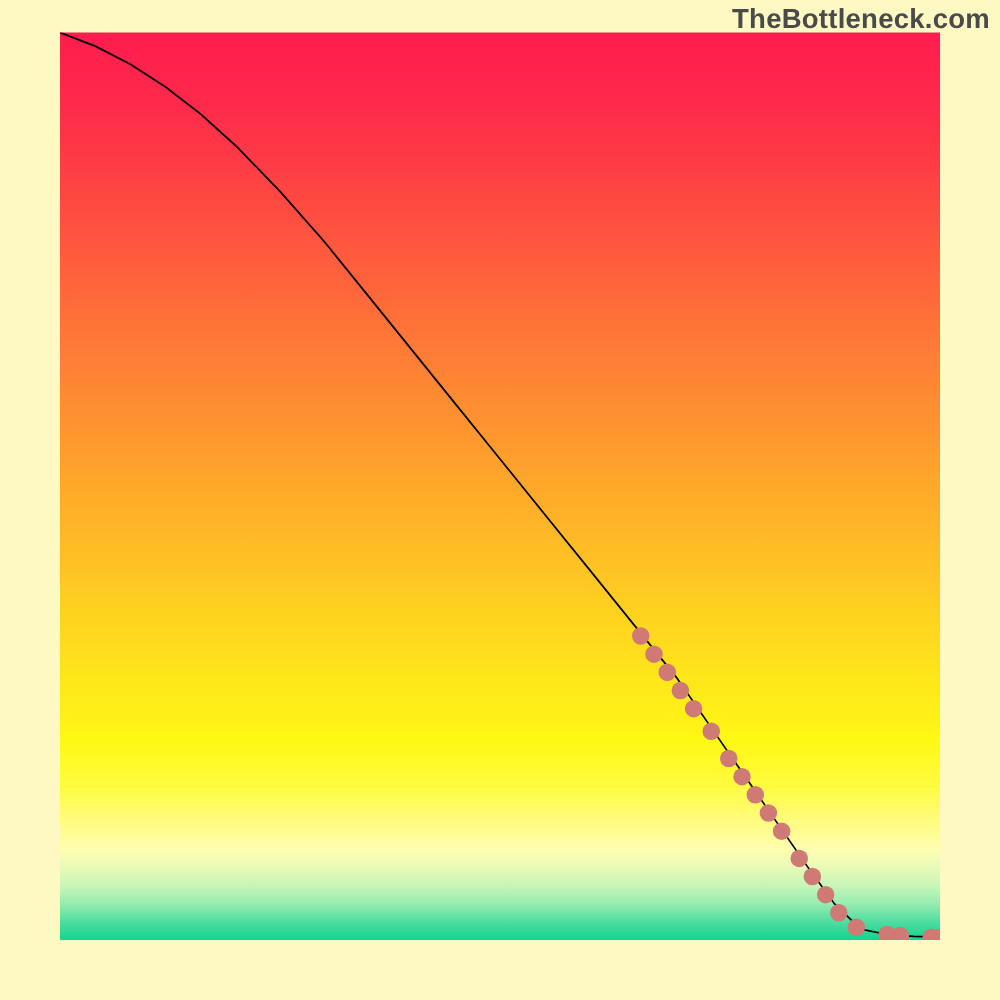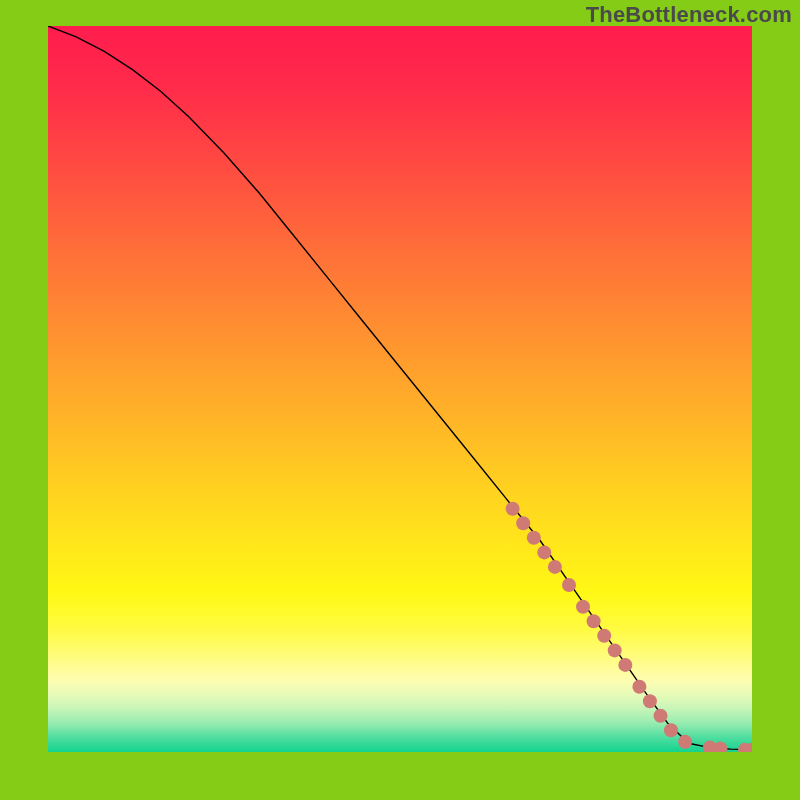--- a/index.html
+++ b/index.html
@@ -8,21 +8,21 @@
     width: 800px;
     height: 800px;
     background: #000;
     overflow: hidden;
     font-family: Arial, Helvetica, sans-serif;
   }
   .frame {
     position: relative;
     width: 800px;
     height: 800px;
-    background: #84cc16;
+    background: #fef9c3;
   }
   .watermark {
     position: absolute;
     top: 2px;
     right: 8px;
     font-size: 22px;
     font-weight: 600;
     color: #4a4a4a;
     letter-spacing: 0.2px;
     z-index: 10;

